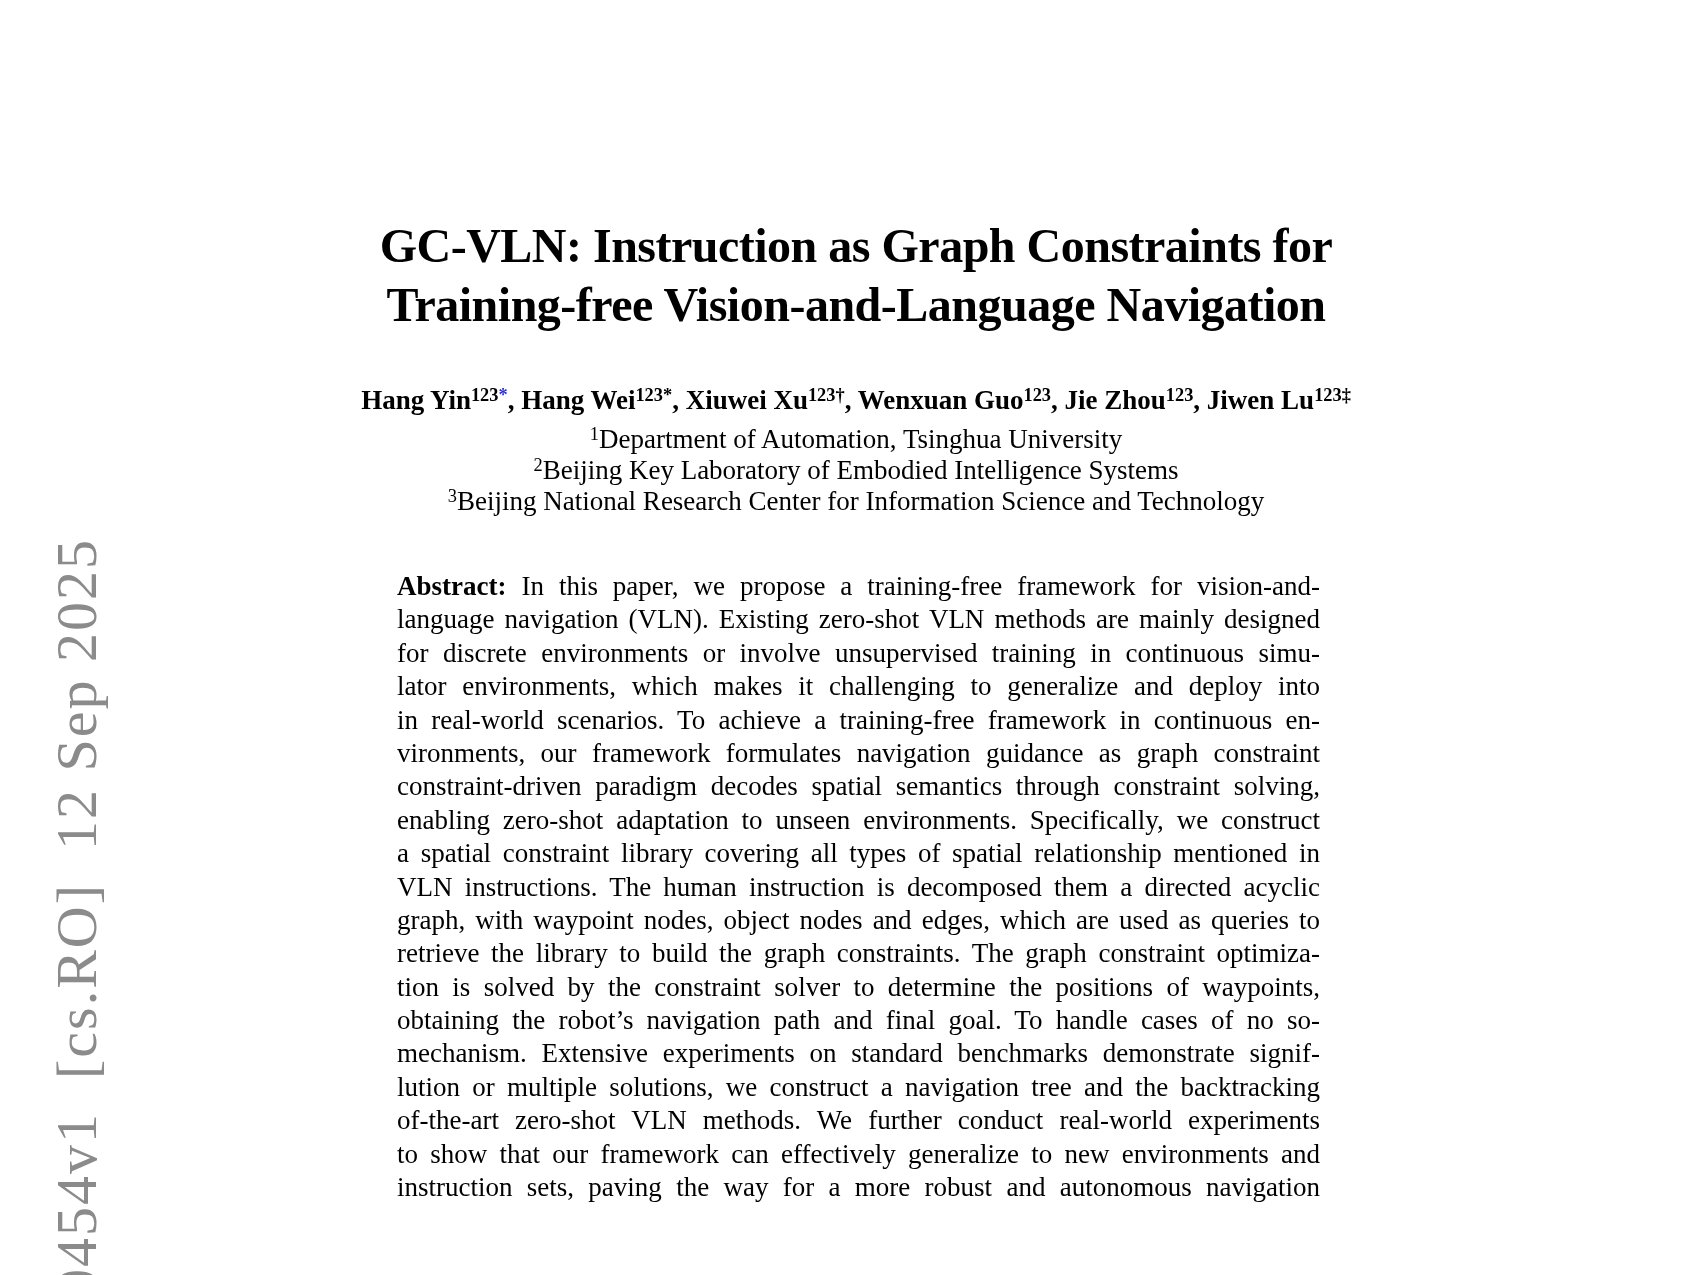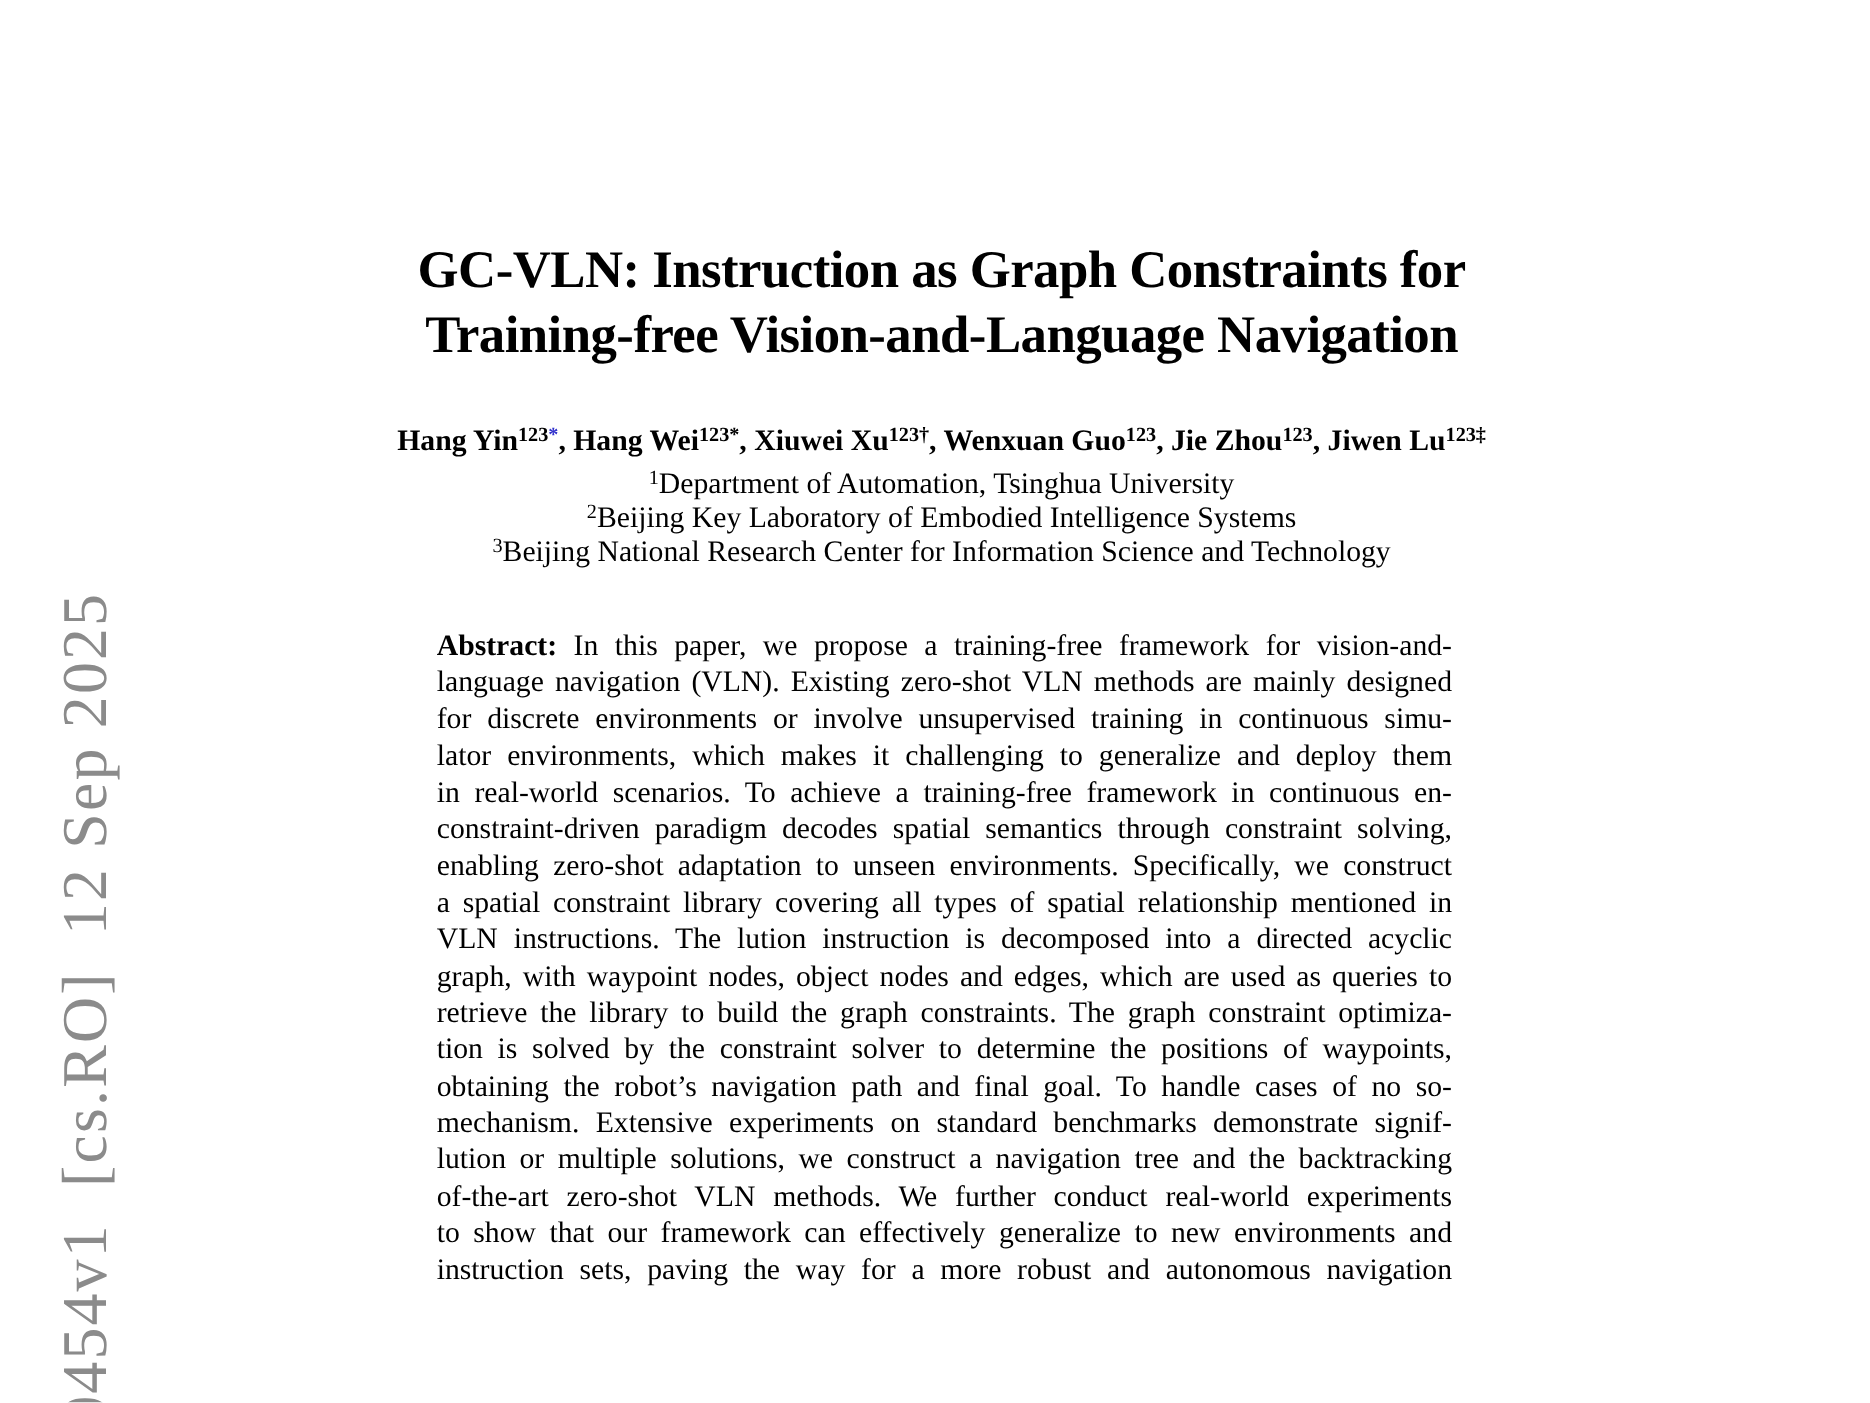--- a/index.html
+++ b/index.html
@@ -62,26 +62,27 @@
   <div class="affils" id="affils">
       <span class="affil-line"><sup>1</sup>Department of Automation, Tsinghua University</span>
       <span class="affil-line"><sup>2</sup>Beijing Key Laboratory of Embodied Intelligence Systems</span>
       <span class="affil-line"><sup>3</sup>Beijing National Research Center for Information Science and Technology</span>
     </div>
 
   <div class="abstract" id="abstract">
       <div class="abs-line"><span class="abs-label">Abstract:</span> In this paper, we propose a training-free framework for vision-and-</div>
       <div class="abs-line">language navigation (VLN). Existing zero-shot VLN methods are mainly designed</div>
       <div class="abs-line">for discrete environments or involve unsupervised training in continuous simu-</div>
-      <div class="abs-line">lator environments, which makes it challenging to generalize and deploy them</div>
+      <div class="abs-line">lator environments, which makes it challenging to generalize and deploy into</div>
       <div class="abs-line">in real-world scenarios. To achieve a training-free framework in continuous en-</div>
+      <div class="abs-line">vironments, our framework formulates navigation guidance as graph constraint</div>
       <div class="abs-line">constraint-driven paradigm decodes spatial semantics through constraint solving,</div>
       <div class="abs-line">enabling zero-shot adaptation to unseen environments. Specifically, we construct</div>
       <div class="abs-line">a spatial constraint library covering all types of spatial relationship mentioned in</div>
-      <div class="abs-line">VLN instructions. The lution instruction is decomposed into a directed acyclic</div>
+      <div class="abs-line">VLN instructions. The human instruction is decomposed them a directed acyclic</div>
       <div class="abs-line">graph, with waypoint nodes, object nodes and edges, which are used as queries to</div>
       <div class="abs-line">retrieve the library to build the graph constraints. The graph constraint optimiza-</div>
       <div class="abs-line">tion is solved by the constraint solver to determine the positions of waypoints,</div>
       <div class="abs-line">obtaining the robot’s navigation path and final goal. To handle cases of no so-</div>
       <div class="abs-line">mechanism. Extensive experiments on standard benchmarks demonstrate signif-</div>
       <div class="abs-line">lution or multiple solutions, we construct a navigation tree and the backtracking</div>
       <div class="abs-line">of-the-art zero-shot VLN methods. We further conduct real-world experiments</div>
       <div class="abs-line">to show that our framework can effectively generalize to new environments and</div>
       <div class="abs-line">instruction sets, paving the way for a more robust and autonomous navigation</div>
     </div>

